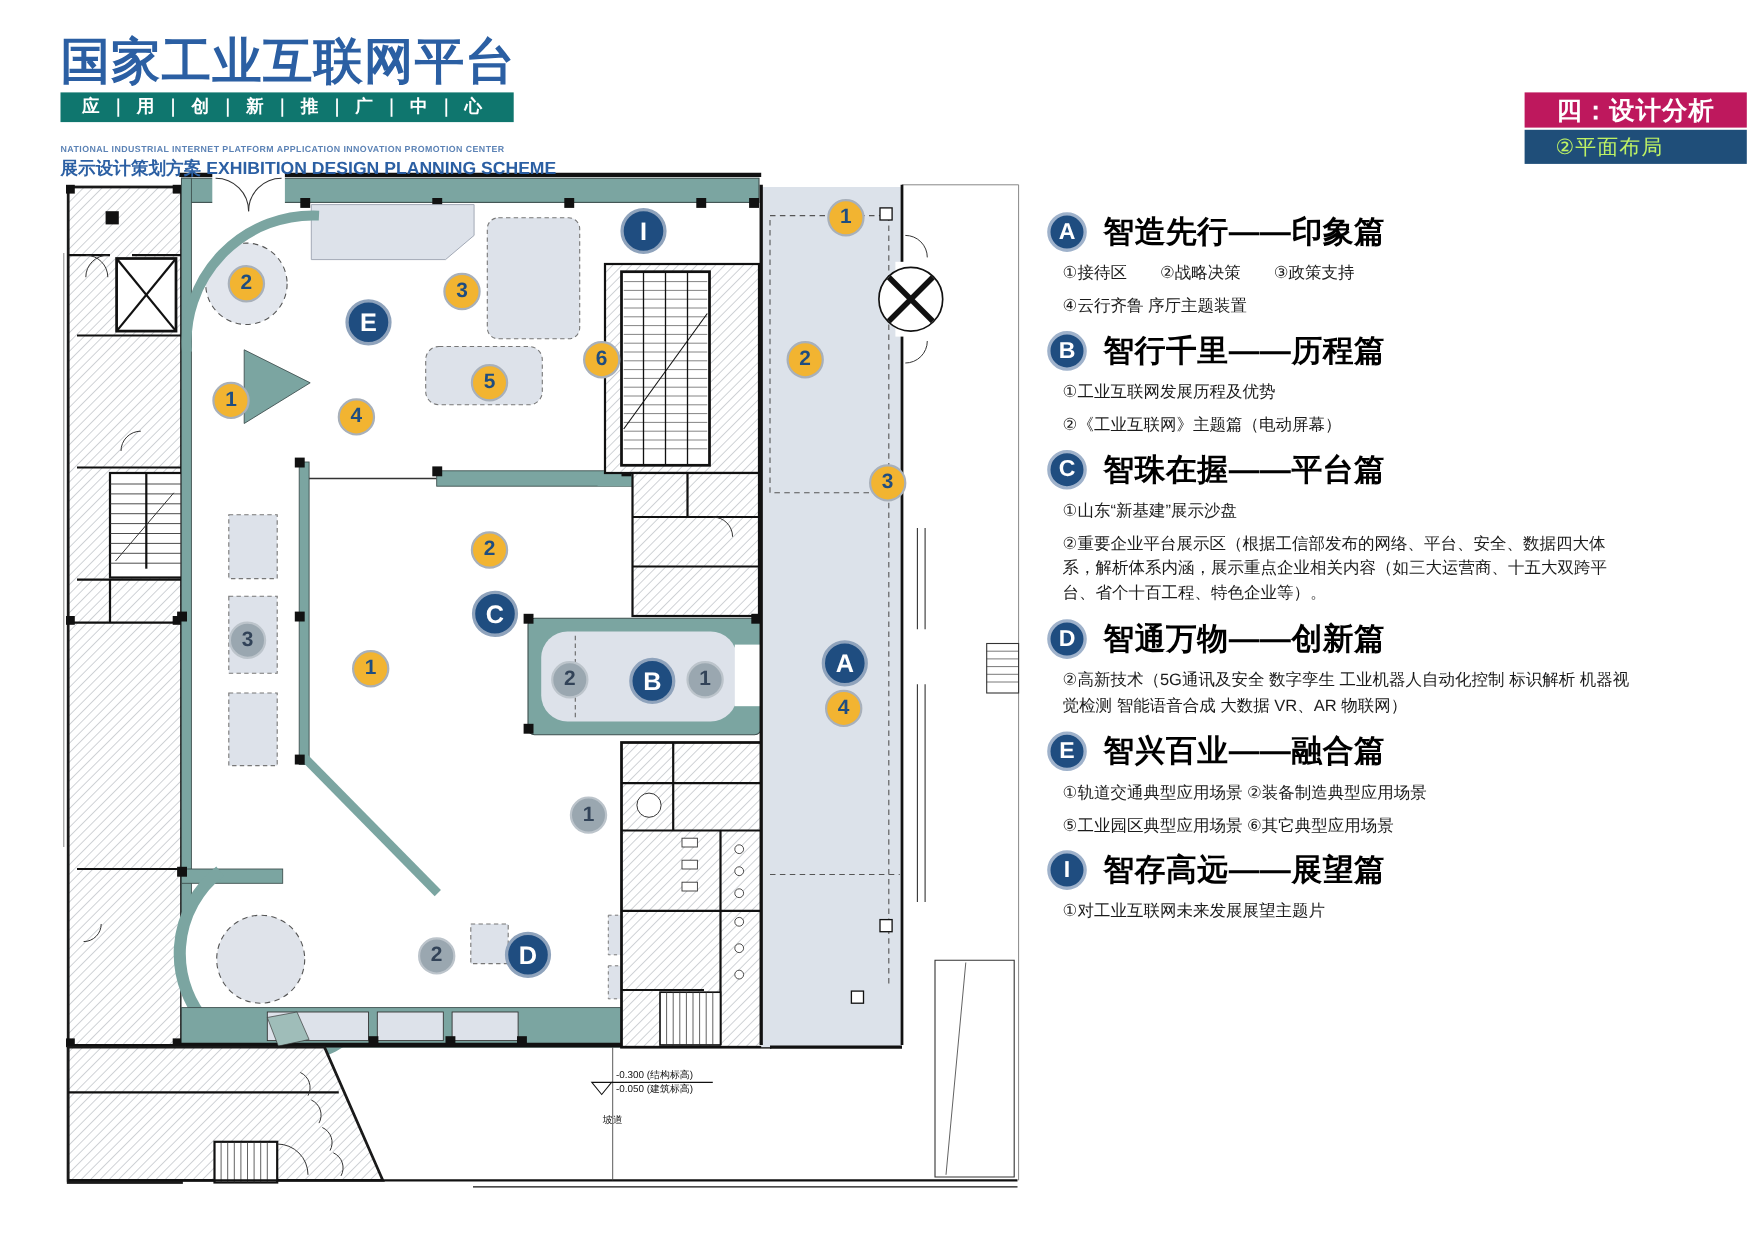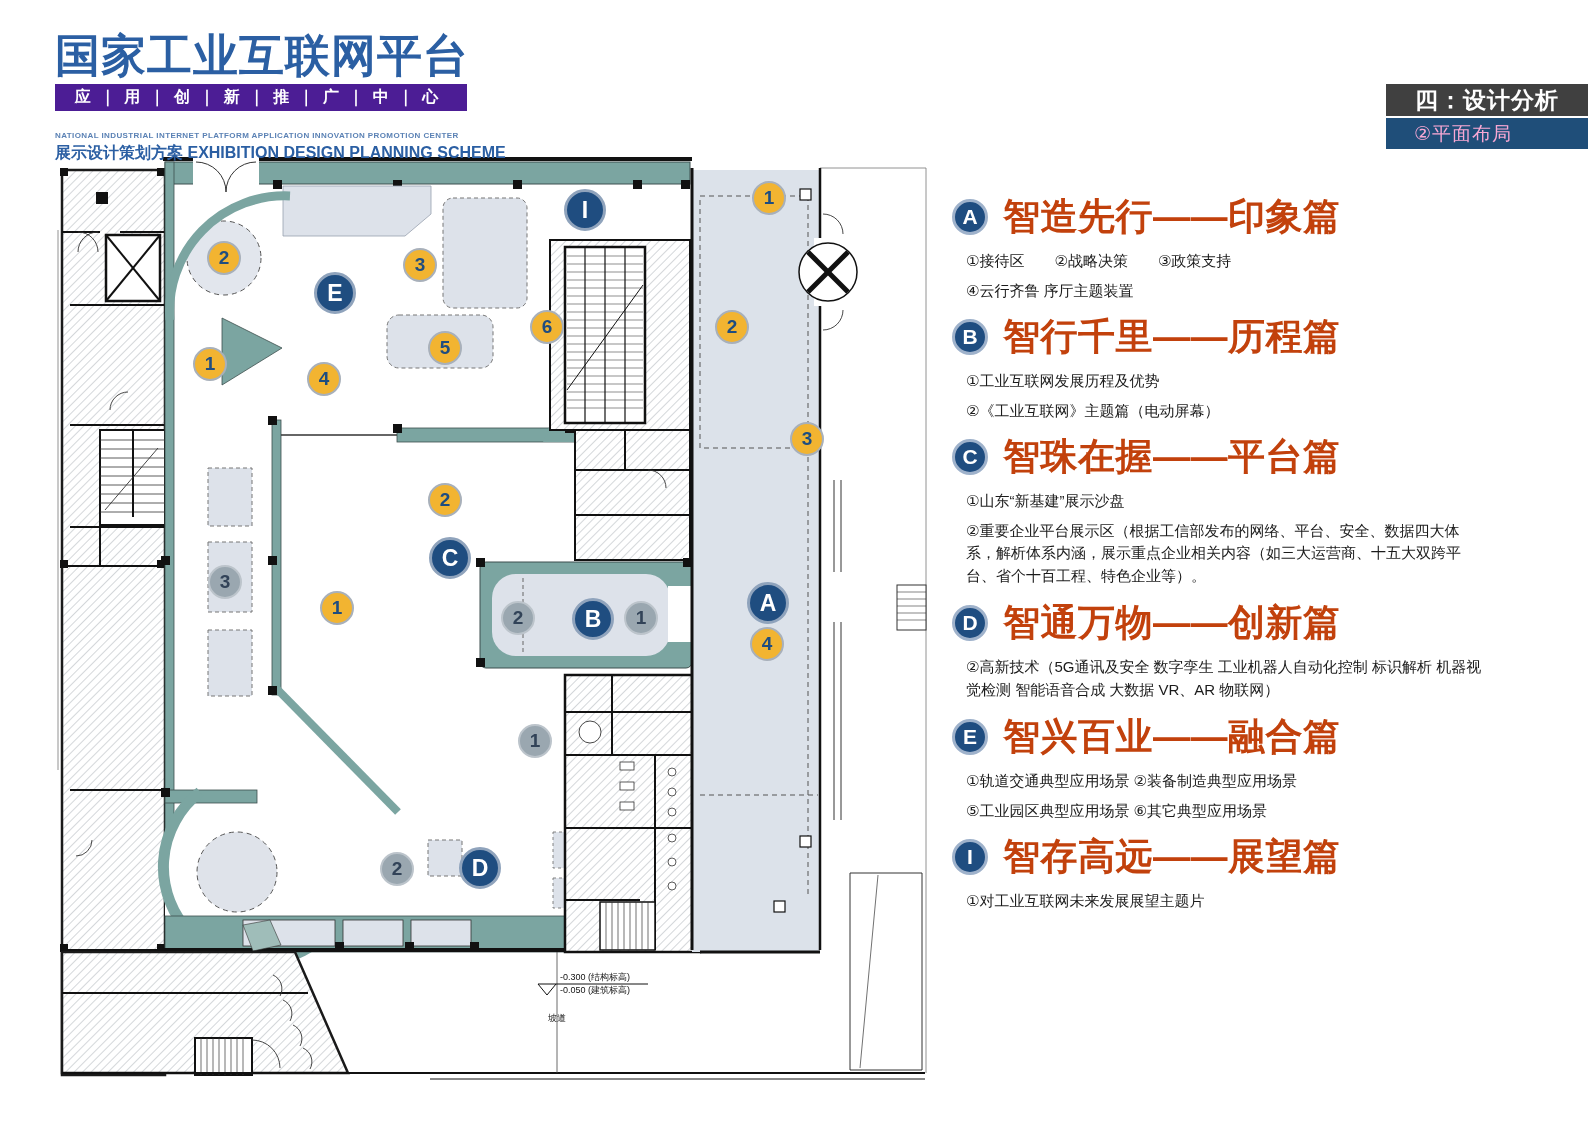--- a/index.html
+++ b/index.html
@@ -3,36 +3,36 @@
 <meta charset="utf-8">
 <style>
   html,body{margin:0;padding:0;}
   body{
     width:1588px;height:1123px;position:relative;overflow:hidden;
     background:#ffffff;font-family:"Liberation Sans","DejaVu Sans",sans-serif;
   }
   
   .logo{position:absolute;left:55px;top:32px;width:412px;}
   .logo-title{font-size:45px;font-weight:bold;color:#2B5FA3;letter-spacing:1px;line-height:1.05;white-space:nowrap;}
-  .logo-bar{margin-top:5px;height:27px;background:#4c1d95;color:#fff;display:flex;align-items:center;justify-content:center;
+  .logo-bar{margin-top:5px;height:27px;background:#0f766e;color:#fff;display:flex;align-items:center;justify-content:center;
     font-size:16px;font-weight:bold;letter-spacing:9px;white-space:nowrap;}
   .logo-en{margin-top:20px;font-size:8px;color:#5B82B5;letter-spacing:0.4px;white-space:nowrap;font-weight:bold;}
   .logo-scheme{margin-top:3px;font-size:16px;font-weight:bold;color:#2B5FA3;white-space:nowrap;}
   
-  .tab-gray{position:absolute;left:1386px;top:84px;width:202px;height:32px;background:#404040;color:#fff;
+  .tab-gray{position:absolute;left:1386px;top:84px;width:202px;height:32px;background:#be185d;color:#fff;
     display:flex;align-items:center;justify-content:center;font-size:23px;font-weight:bold;letter-spacing:1px;}
-  .tab-blue{position:absolute;left:1386px;top:118px;width:202px;height:31px;background:#1F4E79;color:#f9a8d4;
+  .tab-blue{position:absolute;left:1386px;top:118px;width:202px;height:31px;background:#1F4E79;color:#bef264;
     display:flex;align-items:center;font-size:19px;padding-left:28px;box-sizing:border-box;letter-spacing:1px;}
   
   .legend{position:absolute;left:952px;top:192px;width:540px;}
   .legend-section{margin-bottom:10px;}
   .legend-head{display:flex;align-items:center;margin-bottom:8px;}
   .legend-badge{width:36px;height:36px;border-radius:50%;background:#1F4D80;border:3px solid #9FB2CB;
     color:#fff;font-size:21px;font-weight:bold;display:flex;align-items:center;justify-content:center;flex:0 0 auto;box-sizing:border-box;}
-  .legend-title{margin-left:15px;font-size:37px;font-weight:bold;color:#c2410c;letter-spacing:0.5px;white-space:nowrap;}
+  .legend-title{margin-left:15px;font-size:28px;font-weight:bold;color:#000000;letter-spacing:0.5px;white-space:nowrap;}
   .legend-lines{margin-left:14px;}
   .legend-line{font-size:15px;color:#1b1b1b;line-height:1.5;margin-bottom:7px;max-width:522px;}
   .sec-c .legend-line:last-child, .sec-d .legend-line{margin-bottom:11px;}
   
   #marker-layer{position:absolute;left:0;top:0;width:950px;height:1123px;}
   .marker{position:absolute;border-radius:50%;display:flex;align-items:center;justify-content:center;
     font-weight:bold;transform:translate(-50%,-50%);box-sizing:border-box;}
   .marker.gold{width:34px;height:34px;background:#F2B431;border:2px solid #A8B0BA;color:#1F4D80;font-size:19px;}
   .marker.gray{width:34px;height:34px;background:#9AA7B0;border:2px solid #BCC4CB;color:#324358;font-size:19px;}
   .marker.section{width:42px;height:42px;background:#1F4D80;border:3px solid #8FA3BC;color:#fff;font-size:23px;}

